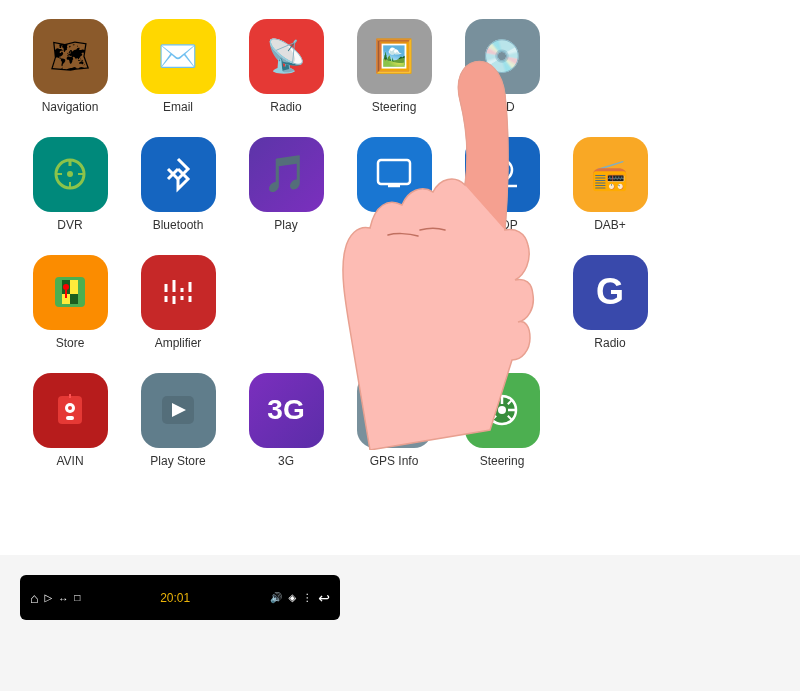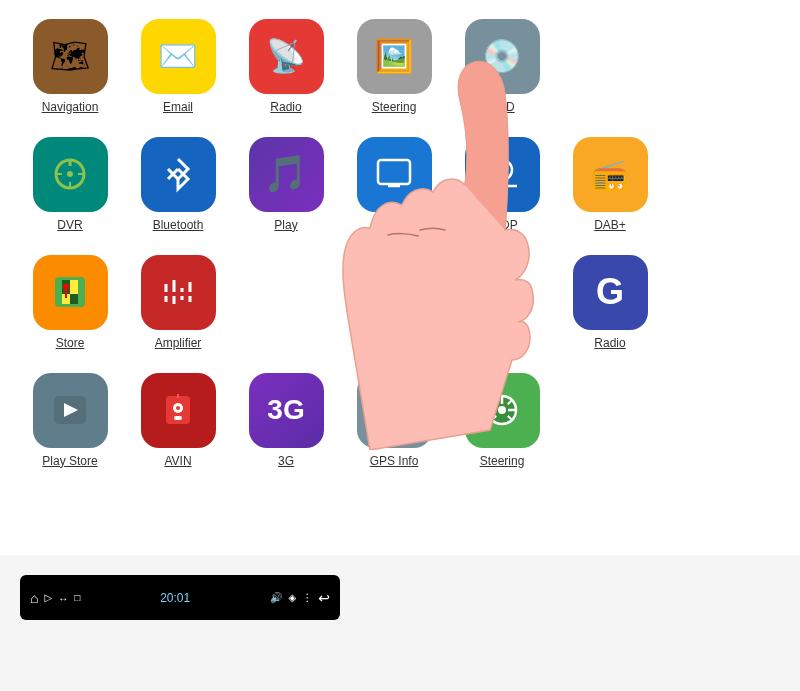--- a/index.html
+++ b/index.html
@@ -42,21 +42,20 @@
       margin-bottom: 6px;
       overflow: hidden;
       font-size: 28px;
     }
 
     .app-icon .icon-label {
       font-size: 12px;
       color: #333;
       text-align: left;
       line-height: 1.2;
-      text-decoration: underline;
     }
 
     
     .bg-brown { background: #8B5A2B; }
     .bg-yellow { background: #FFD700; }
     .bg-red { background: #E53935; }
 
     
     .hand-overlay {
       position: absolute;
@@ -109,21 +108,21 @@
     }
 
     .diy-status-bar {
       display: flex;
       align-items: center;
       gap: 6px;
       width: 100%;
     }
 
     .status-time {
-      color: #7dd3fc;
+      color: #eab308;
       font-size: 12px;
       margin: 0 auto;
     }
   </style>
 </head>
 <body>
 
 <div class="app-grid-section">
 
   <div style="display:flex; gap:8px; margin-bottom:8px; position:relative; z-index:2;">
@@ -263,39 +262,39 @@
     <div class="app-icon">
       <div class="icon-box" style="background:#3949AB;">
         <span style="font-size:36px; color:white; font-weight:bold; font-family:Arial;">G</span>
       </div>
       <span class="icon-label">Radio</span>
     </div>
   </div>
 
   <div style="display:flex; gap:8px; position:relative; z-index:2;">
     <div class="app-icon">
-      <div class="icon-box" style="background:#607D8B;">
-        <svg width="40" height="40" viewBox="0 0 40 40">
-          <rect x="4" y="6" width="32" height="28" rx="5" fill="#546E7A"></rect>
-          <polygon points="14,13 28,20 14,27" fill="white"></polygon>
-        </svg>
-      </div>
-      <span class="icon-label">Play Store</span>
-    </div>
-    <div class="app-icon">
       <div class="icon-box" style="background:#B71C1C;">
         <svg width="36" height="36" viewBox="0 0 36 36">
           <rect x="6" y="4" width="24" height="28" rx="4" fill="#E53935"></rect>
           <circle cx="18" cy="16" r="5" fill="white"></circle>
           <circle cx="18" cy="16" r="2" fill="#E53935"></circle>
           <rect x="14" y="24" width="8" height="4" rx="2" fill="white"></rect>
           <line x1="18" y1="2" x2="18" y2="6" stroke="#FF5252" stroke-width="2"></line>
         </svg>
       </div>
       <span class="icon-label">AVIN</span>
+    </div>
+    <div class="app-icon">
+      <div class="icon-box" style="background:#607D8B;">
+        <svg width="40" height="40" viewBox="0 0 40 40">
+          <rect x="4" y="6" width="32" height="28" rx="5" fill="#546E7A"></rect>
+          <polygon points="14,13 28,20 14,27" fill="white"></polygon>
+        </svg>
+      </div>
+      <span class="icon-label">Play Store</span>
     </div>
     <div class="app-icon">
       <div class="icon-box" style="background:linear-gradient(135deg,#7B2FBE,#5B2DA8);">
         <span style="font-size:28px; color:white; font-weight:bold; font-family:Arial;">3G</span>
       </div>
       <span class="icon-label">3G</span>
     </div>
     <div class="app-icon">
       <div class="icon-box" style="background:#78909C;">
         <span style="font-size:30px;">🦅</span>

